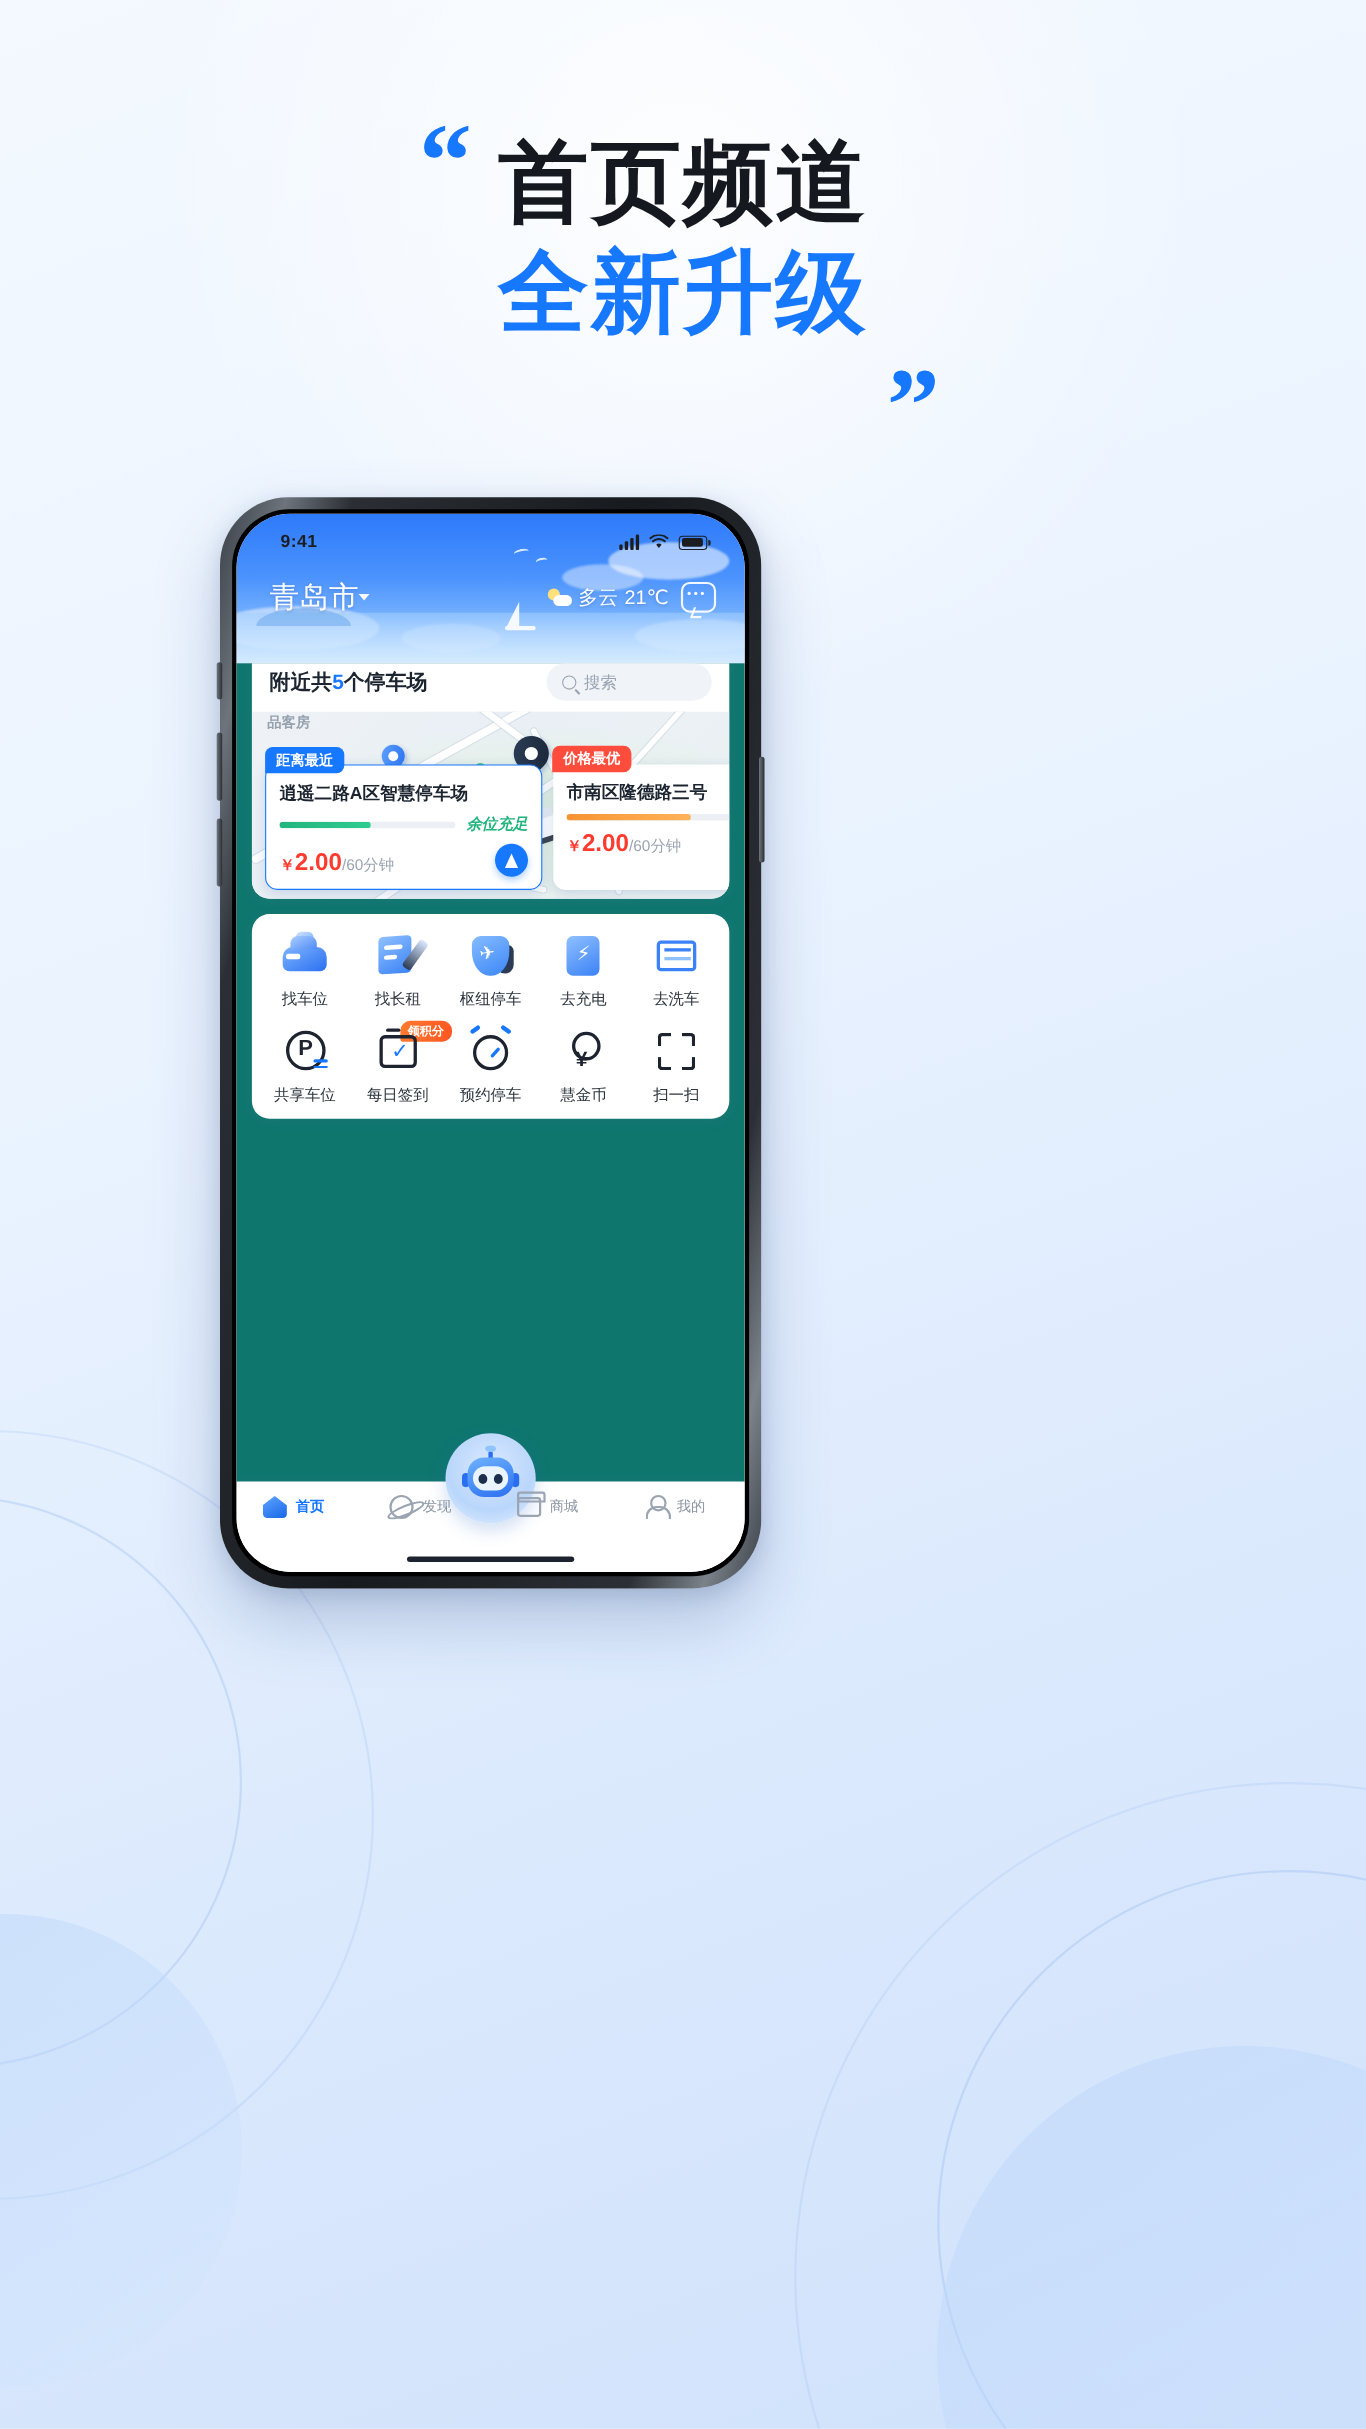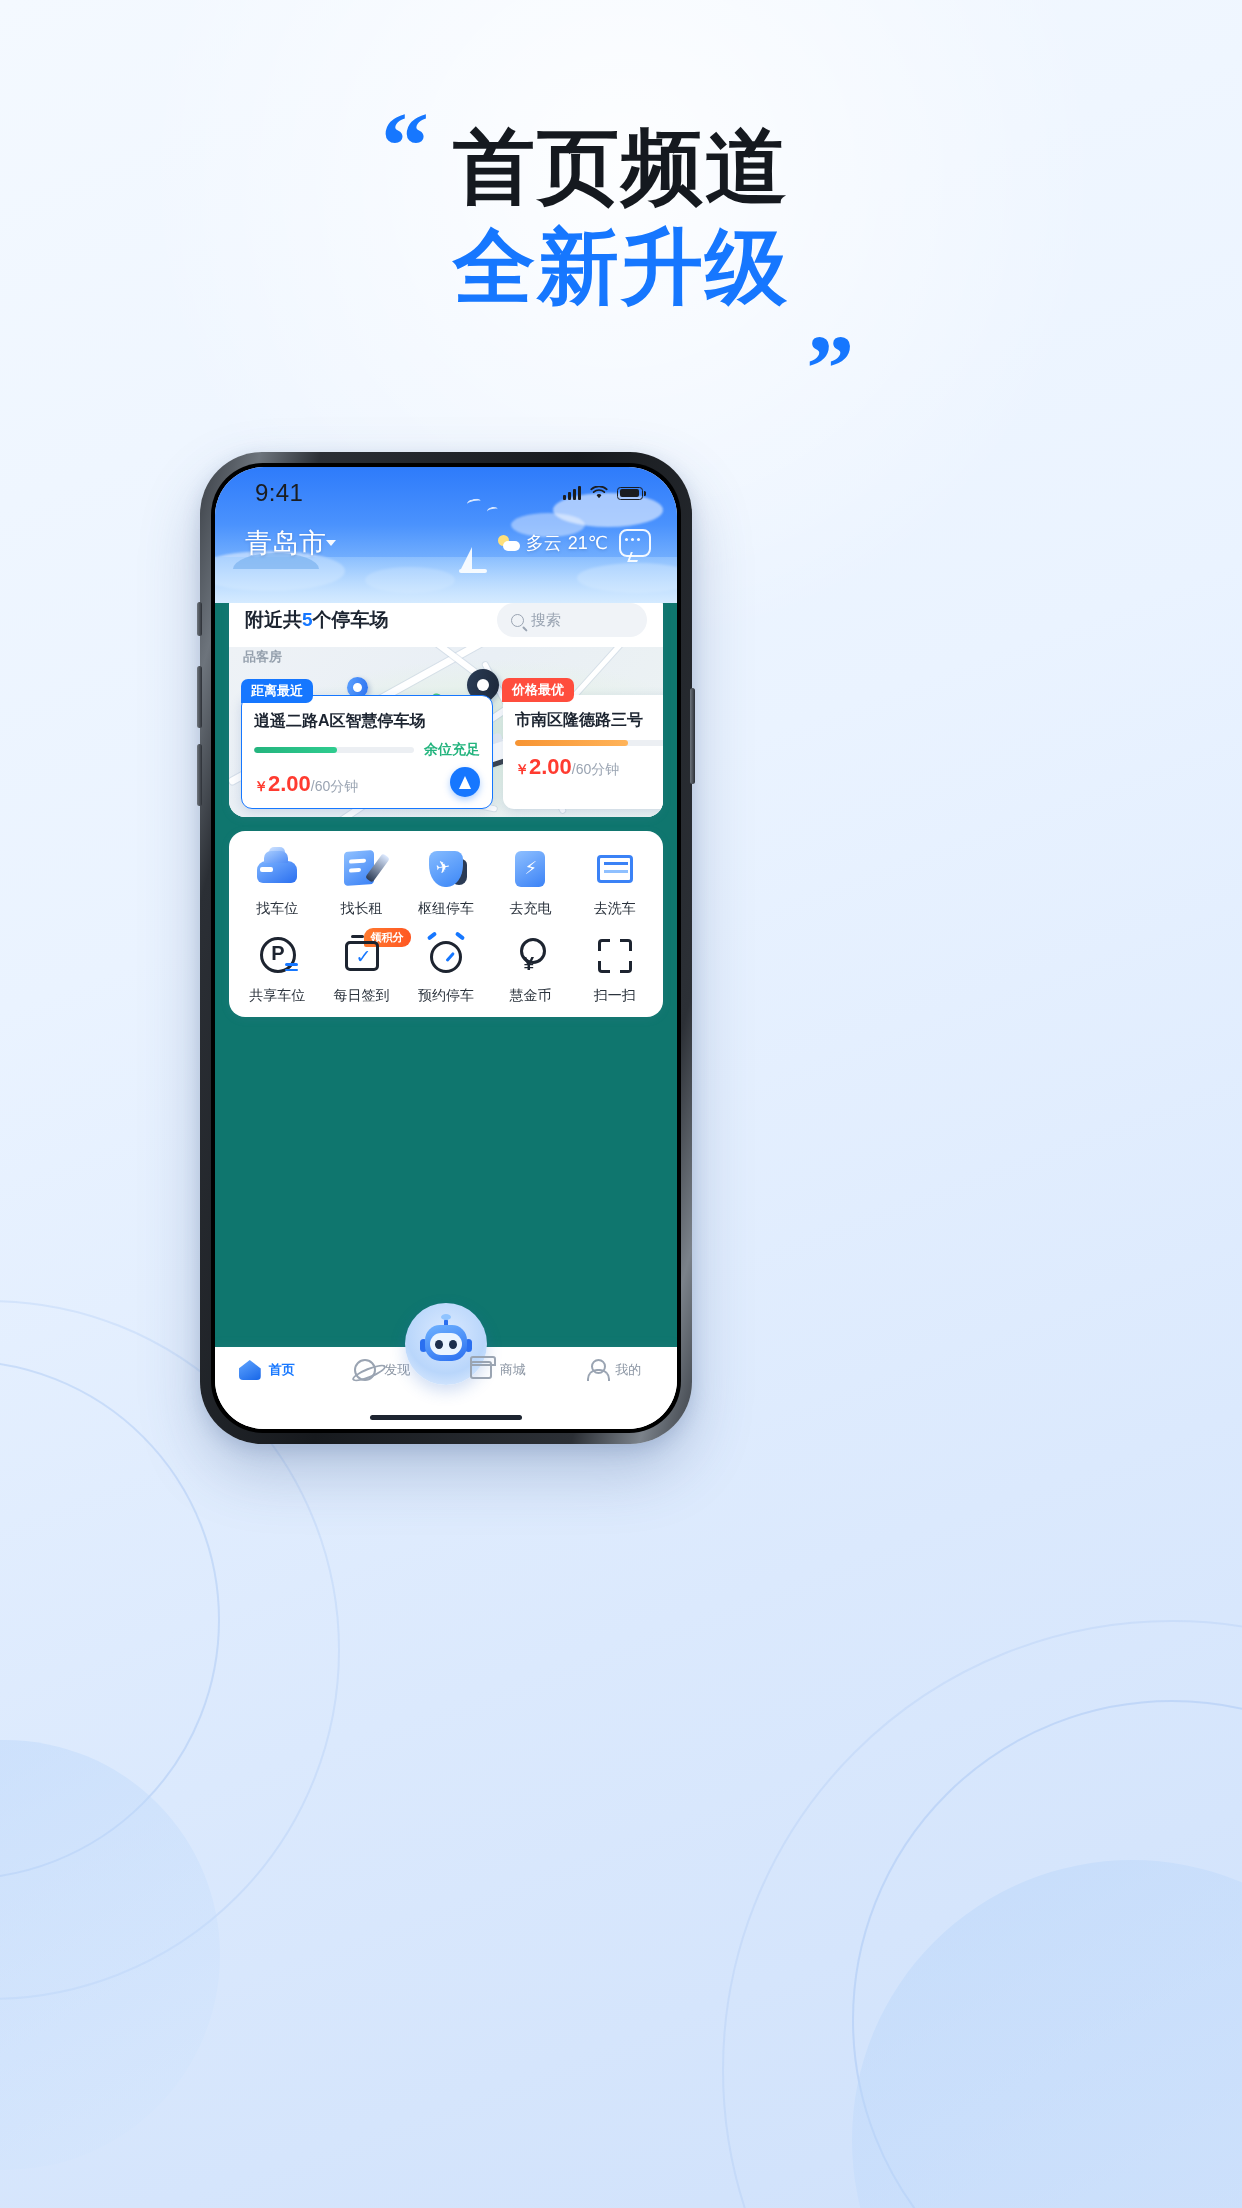--- a/index.html
+++ b/index.html
@@ -105,21 +105,21 @@
   .sail:after{ content:""; position:absolute; left:-13px; top:22px; width:28px; height:4px; border-radius:2px; background:rgba(255,255,255,.9);}
   .bird { position:absolute; width:14px; height:7px; border-top:2px solid rgba(255,255,255,.8); border-radius:50%; transform:rotate(-12deg);}
   .bird.b-1{ left:252px; top:32px;}
   .bird.b-2{ left:272px; top:40px; width:11px;}
 
   .statusbar {
     position:relative; z-index:3; height:52px;
     display:flex; align-items:center; justify-content:space-between;
     padding:0 34px 0 40px; color:#1b1d20;
   }
-  .sb-time { font-size:24px; font-weight:400; letter-spacing:.4px; }
+  .sb-time { font-size:16px; font-weight:700; letter-spacing:.4px; }
   .sb-icons { display:flex; align-items:center; gap:9px; }
   .bars { display:flex; align-items:flex-end; gap:2px; height:14px;}
   .bars i{ display:block; width:3px; background:#1b1d20; border-radius:1px;}
   .bars i:nth-child(1){height:5px;} .bars i:nth-child(2){height:8px;}
   .bars i:nth-child(3){height:11px;} .bars i:nth-child(4){height:14px;}
   .batt { width:26px;height:13px;border:1.6px solid #1b1d20;border-radius:3.5px;position:relative;}
   .batt:after{content:"";position:absolute;right:-4px;top:3.5px;width:2.4px;height:5px;background:#1b1d20;border-radius:0 1.5px 1.5px 0;}
   .batt i{position:absolute;left:1.5px;top:1.5px;bottom:1.5px;width:19px;background:#1b1d20;border-radius:2px;}
 
   .weatherbar {
@@ -222,21 +222,21 @@
   }
   .pk-card.sel { border:1.6px solid #1677ff; }
   .pk-tag {
     position:absolute; left:-1px; top:-17px; height:24px; padding:0 10px;
     border-radius:7px 7px 7px 0; display:flex; align-items:center;
     font-size:13px; font-weight:600; color:#fff;
   }
   .pk-tag.blue { background:#1677ff; }
   .pk-tag.red  { background:#ff4d3d; }
   .pk-name { font-size:16px; font-weight:600; color:#1c2430; white-space:nowrap; overflow:hidden; }
-  .pk-row2 { display:flex; align-items:center; gap:10px; margin-top:9px; }
+  .pk-row2 { display:flex; align-items:center; gap:10px; margin-top:9px;font-style:italic; }
   .bar { flex:1; height:6px; border-radius:3px; background:#eceff3; overflow:hidden;}
   .bar i { display:block; height:100%; border-radius:3px; }
   .bar.green i { width:52%; background:linear-gradient(90deg,#24b47e,#2ecc8f); }
   .bar.orange i { width:52%; background:linear-gradient(90deg,#f79433,#ffb359); }
   .pk-state { font-size:14px; font-weight:600; }
   .pk-state.green { color:#24b47e; }
   .pk-row3 { display:flex; align-items:flex-end; justify-content:space-between; margin-top:8px;}
   .price { color:#ff3b30; font-weight:700; }
   .price .yen { font-size:14px; }
   .price .num { font-size:22px; }

